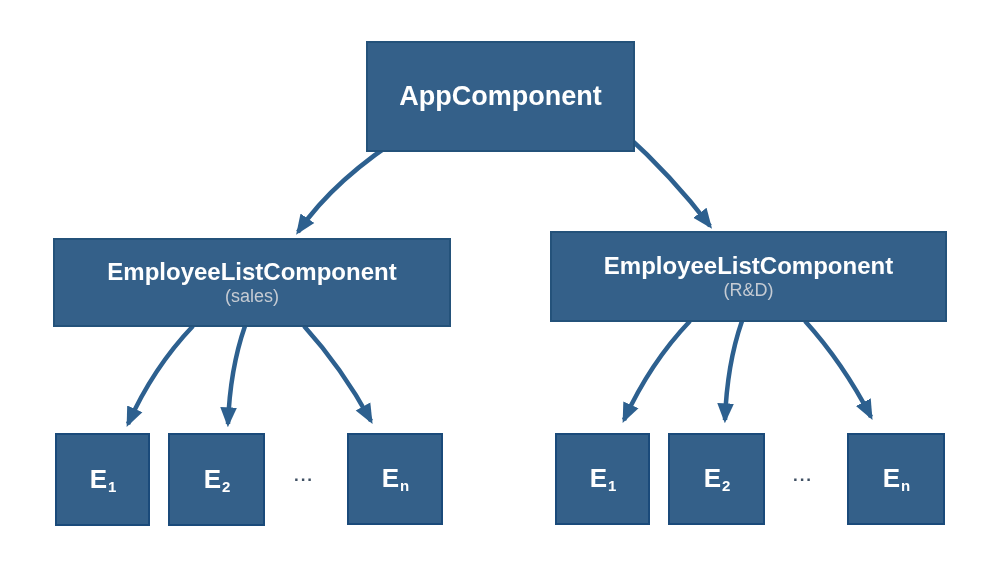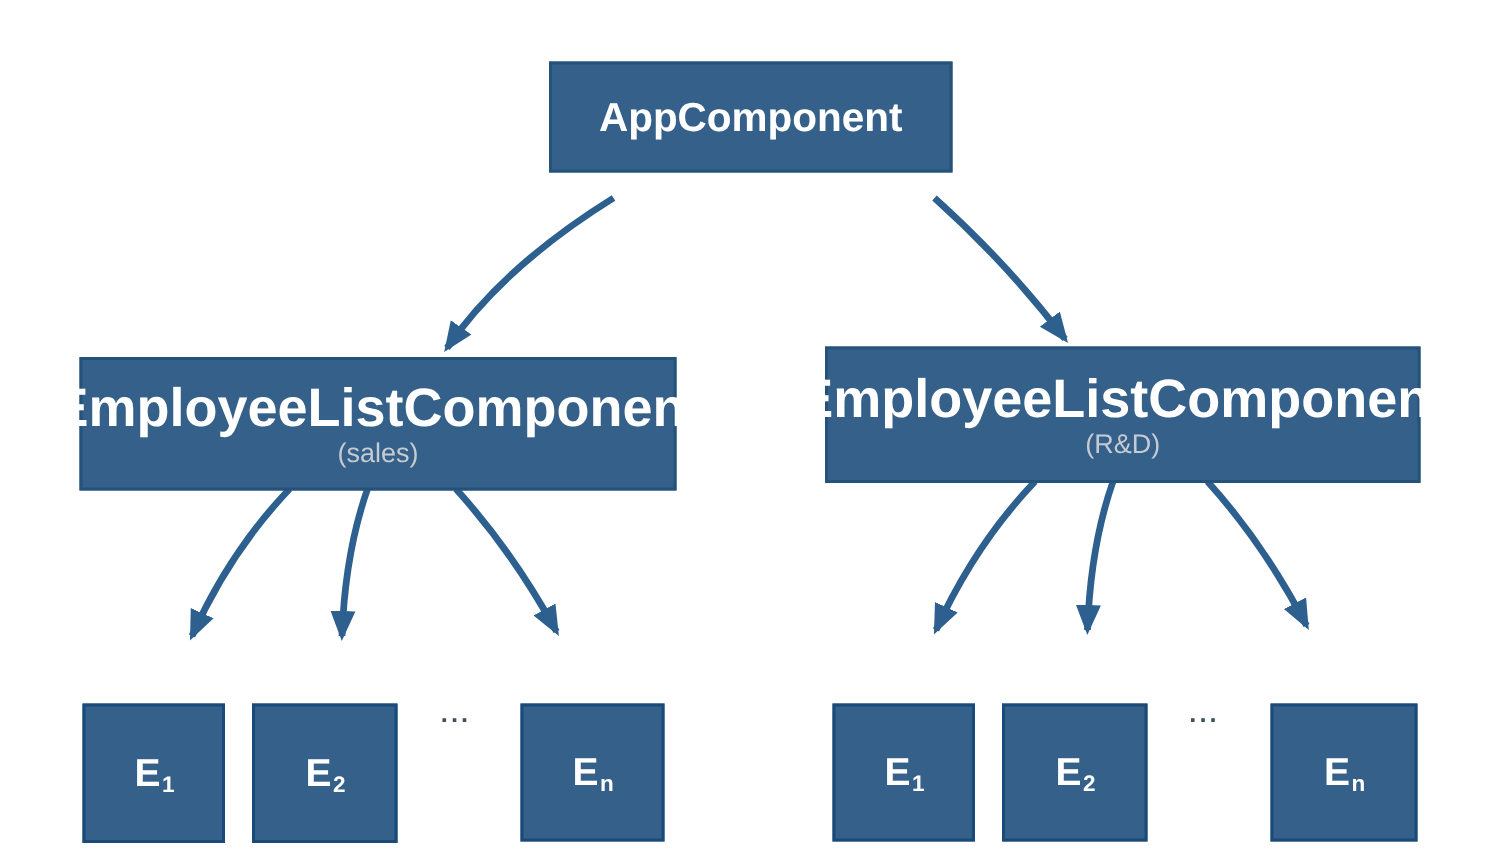--- a/index.html
+++ b/index.html
@@ -42,35 +42,34 @@
     align-items: center;
     justify-content: center;
     color: var(--label_text);
     text-align: center;
   }
   .box .label {
     font-weight: bold;
     line-height: 1.12;
     white-space: nowrap;
   }
-  .box-app { left: 366px; top: 41px; width: 269px; height: 74px; }
+  .box-app { left: 366px; top: 41px; width: 269px; height: 111px; }
   .box-app .label { font-size: 27px; }
-  .box-list .label { font-size: 36px; }
+  .box-list .label { font-size: 24px; }
   .box-list .sublabel {
     font-size: 18px;
     font-weight: normal;
     color: var(--sublabel_text);
     line-height: 1.15;
     white-space: nowrap;
   }
   .box-list-sales { left: 53px;  top: 238px; width: 398px; height: 89px; }
   .box-list-rnd   { left: 550px; top: 231px; width: 397px; height: 91px; }
   .box-e {
     border-color: var(--ebox_border);
-    margin-top: 36px;
   }
   .box-e .label { font-size: 26px; }
   .box-e sub {
     font-size: 15px;
     font-weight: bold;
     vertical-align: baseline;
     position: relative;
     top: 4px;
     left: 1px;
   }

